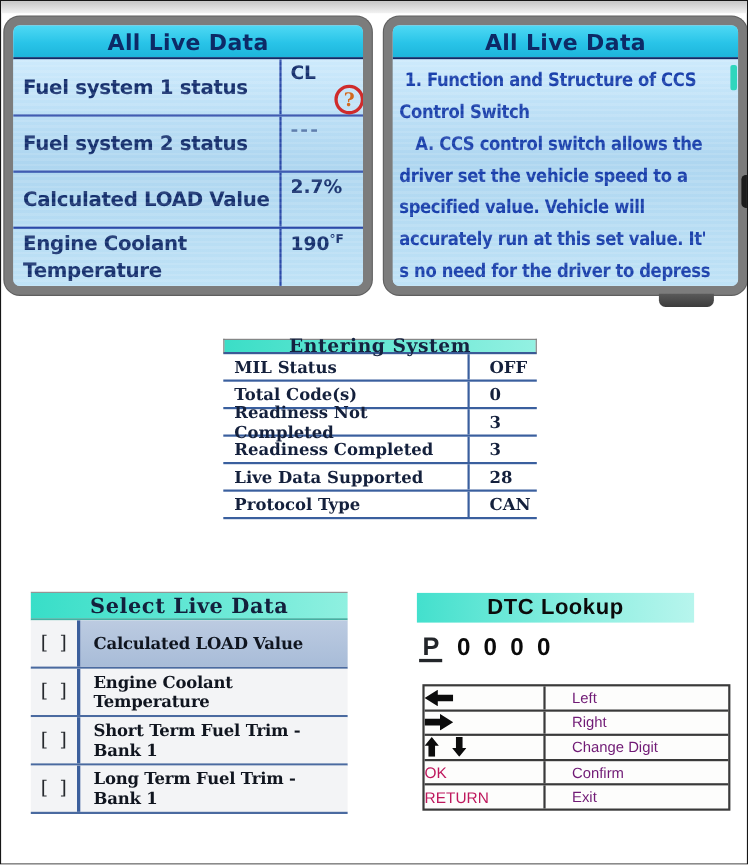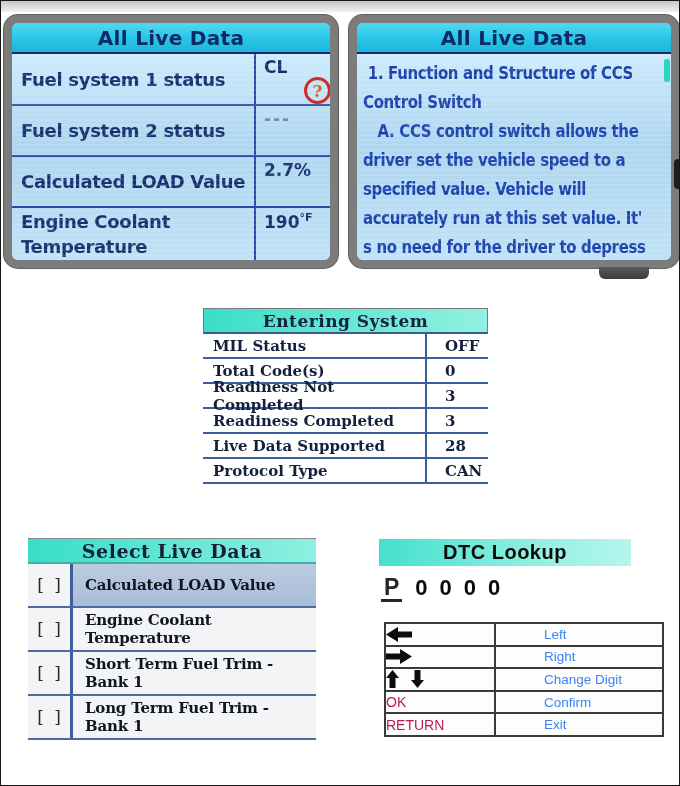--- a/index.html
+++ b/index.html
@@ -57,21 +57,21 @@
   .scroll-thumb { position:absolute; right:1px; top:36px; width:6px; height:23px;
     background:#2fd6bd; border-radius:2px; z-index:4; }
   .tab-artifact { position:absolute; left:598px; top:266px; width:50px; height:12px;
     background:linear-gradient(180deg,#5a5a5a,#3c3c3c); border-radius:0 0 6px 6px; }
   .notch-artifact { position:absolute; left:673px; top:158px; width:7px; height:30px;
     background:#1d1d1d; border-radius:4px 0 0 4px; }
 
   
   .esys { position:absolute; left:202px; top:307px; width:285px;
     font-family:"DejaVu Serif", serif; }
-  .esys-head { height:26px; display:flex; align-items:center; justify-content:center;
+  .esys-head { height:14px; display:flex; align-items:center; justify-content:center;
     background:linear-gradient(90deg,#3bdec7 0%,#6fe9d6 60%,#93f1e2 100%);
     border:1px solid #7a7a7a; border-bottom:2px solid #3a5a96;
     font-weight:bold; font-size:17px; color:#15223f; letter-spacing:0.5px; }
   .erow { height:25px; display:flex; align-items:stretch; border-bottom:2px solid #3a5f9e;
     font-weight:bold; font-size:15px; color:#14203c; }
   .erow .k { flex:1; display:flex; align-items:center; padding-left:10px; }
   .erow .v { width:63px; border-left:2px solid #3a5f9e; display:flex; align-items:center; padding-left:18px; }
 
   
   .sel { position:absolute; left:27px; top:537px; width:288px;
@@ -99,21 +99,21 @@
   .dtc-prefix { display:inline-block; font-weight:bold; font-size:23px; color:#23262a;
     border-bottom:3px solid #23262a; padding:0 3px 0 3px; margin-right:7px; line-height:24px; }
   .dtc-digit { display:inline-block; font-weight:bold; font-size:22px; color:#0a0a0a; margin:0 6px; }
   .dtc-table { position:absolute; left:383px; top:621px; width:280px; height:115px;
     border:2px solid #3a3a3a; display:flex; flex-direction:column; background:#fdfdfc;
     font-family:"Liberation Sans", sans-serif; }
   .krow { flex:1; display:flex; align-items:stretch; border-bottom:2px solid #3a3a3a; }
   .krow:last-child { border-bottom:none; }
   .kkey { width:110px; border-right:2px solid #3a3a3a; display:flex; align-items:center;
     gap:12px; padding-left:0; font-size:14px; color:#be185d; }
-  .kact { flex:1; display:flex; align-items:center; padding-left:24px; font-size:13.5px; color:#3b82f6;margin-left:24px; }
+  .kact { flex:1; display:flex; align-items:center; padding-left:24px; font-size:13.5px; color:#701a75; }
   .arrow-svg { display:block; }
 </style>
 </head>
 <body>
 
 <div class="canvas">
   <div class="topstrip"></div>
 
   <div class="device dev1">
     <div class="dev-title">All Live Data</div>

